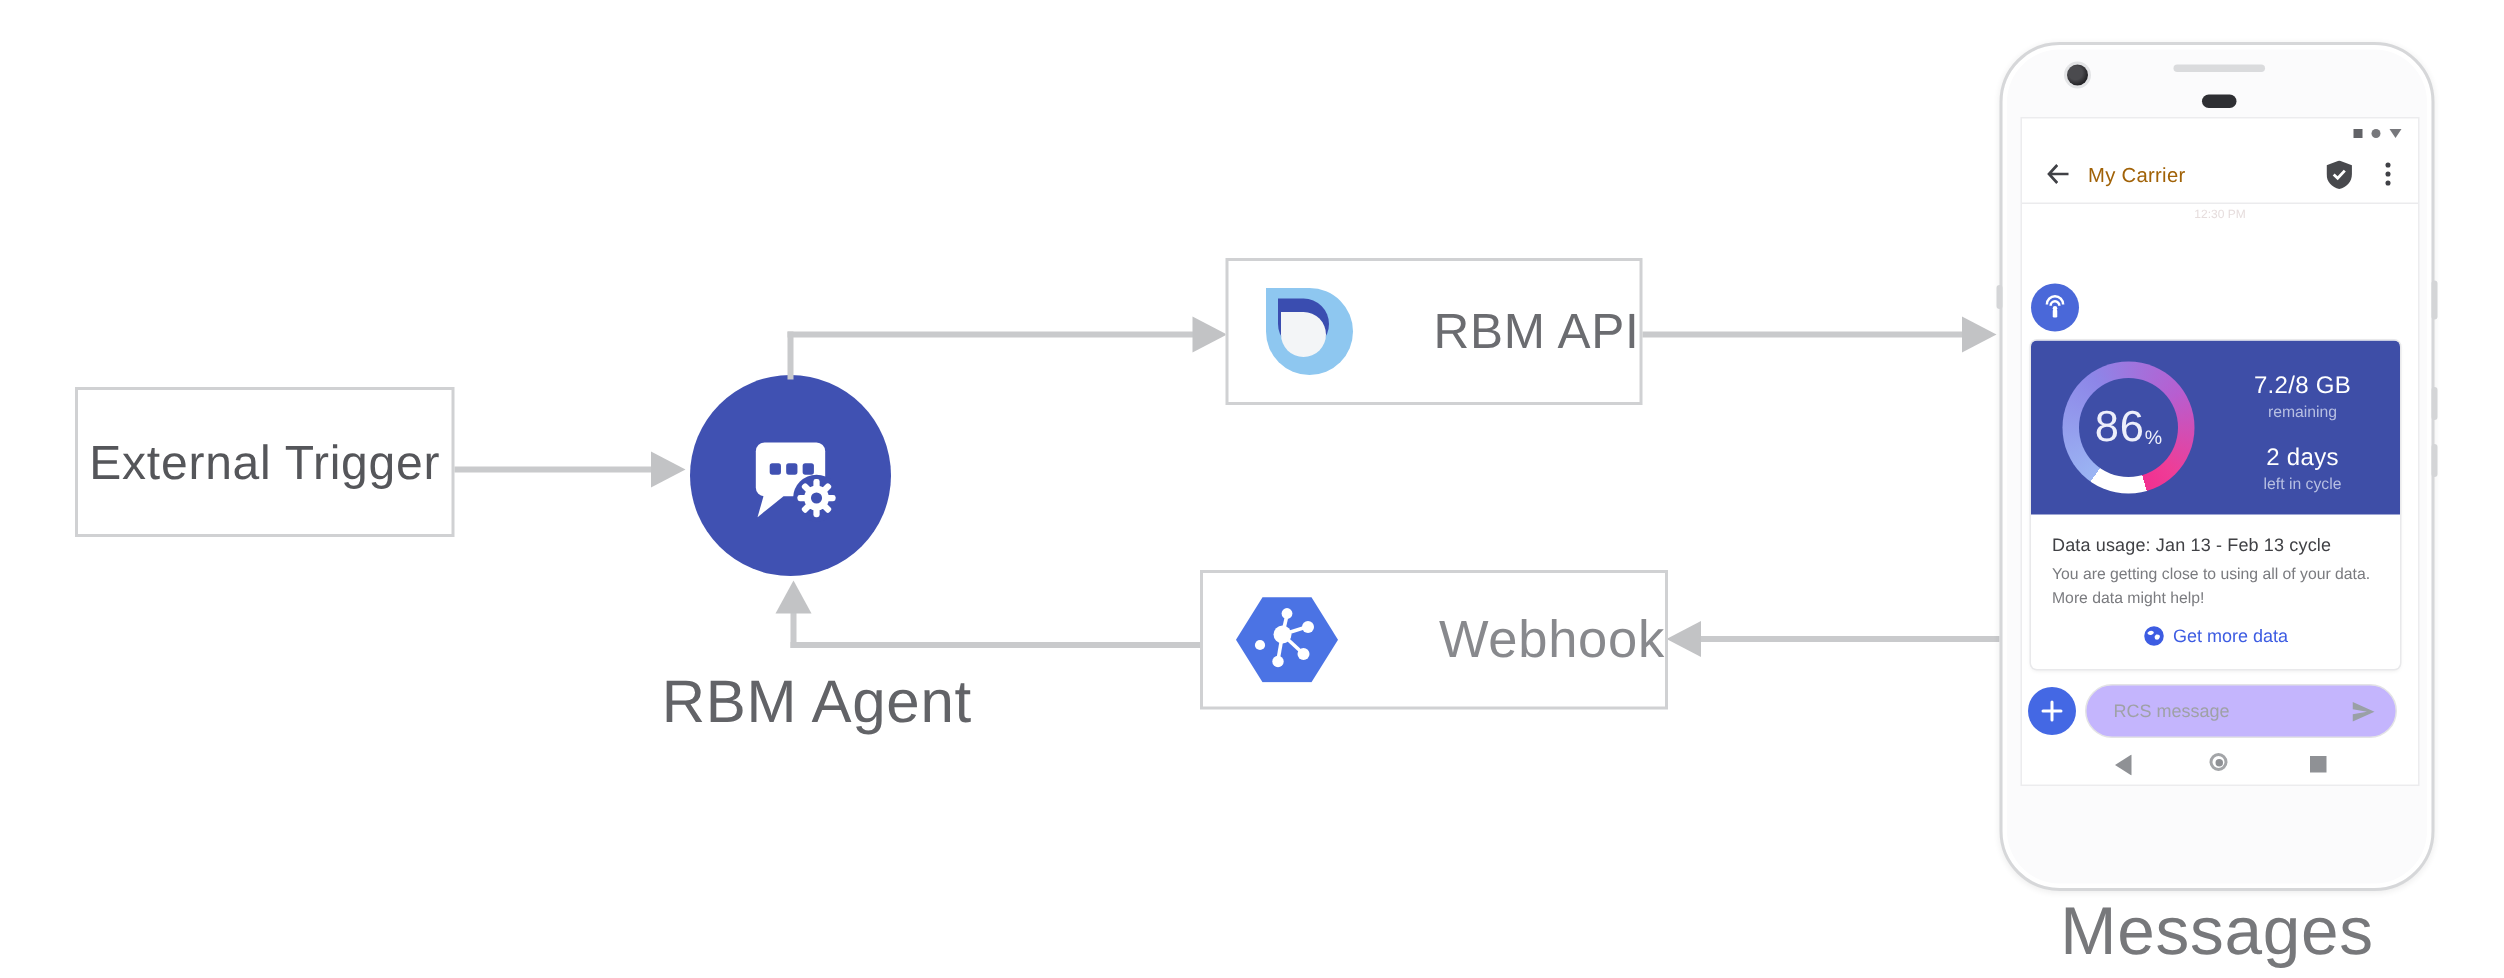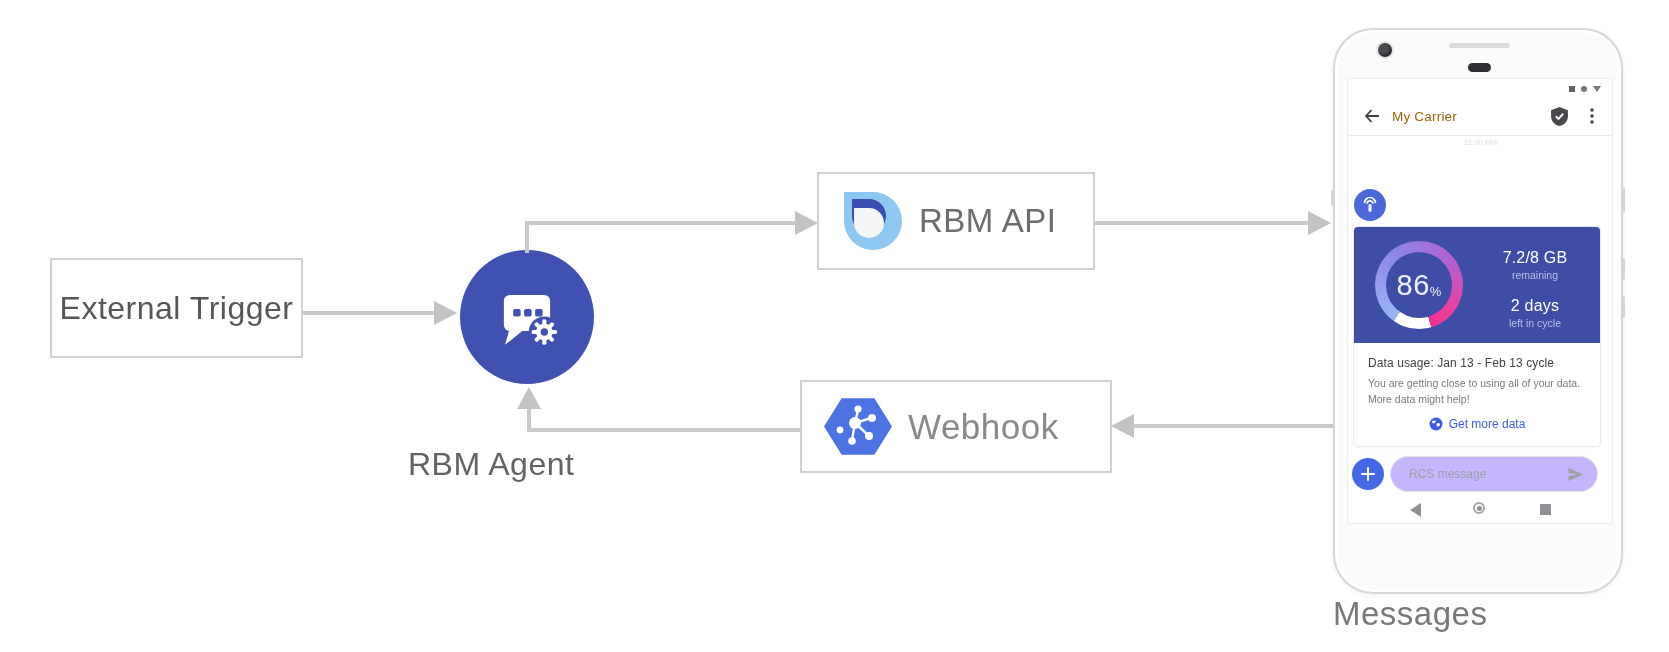--- a/index.html
+++ b/index.html
@@ -1,20 +1,20 @@
 <!DOCTYPE html>
 <html><head>
 <meta charset="utf-8">
 <style>
   html,body{margin:0;padding:0;background:#fff;}
   #stage{position:relative;width:1669px;height:652px;background:#fff;overflow:hidden;
          font-family:"Liberation Sans","DejaVu Sans",sans-serif;}
   .abs{position:absolute;}
   
-  .dbox{position:absolute;border:2px solid #d0d1d3;background:#fff;display:flex;align-items:center;box-sizing:border-box;}
+  .dbox{position:absolute;border:2px solid #d0d1d3;background:#fff;display:flex;align-items:center;box-sizing:border-box;justify-content:space-between;}
   .dlabel{color:#55565a;letter-spacing:.5px;white-space:nowrap;}
   .line{position:absolute;background:#c9cacc;}
   .ah-r{position:absolute;width:0;height:0;border-top:12px solid transparent;border-bottom:12px solid transparent;border-left:23px solid #c2c3c5;}
   .ah-l{position:absolute;width:0;height:0;border-top:12px solid transparent;border-bottom:12px solid transparent;border-right:23px solid #c2c3c5;}
   .ah-u{position:absolute;width:0;height:0;border-left:12px solid transparent;border-right:12px solid transparent;border-bottom:22px solid #c2c3c5;}
   .agent-circle{position:absolute;left:460px;top:250px;width:134px;height:134px;border-radius:50%;
                 background:#4051b2;display:flex;align-items:center;justify-content:center;}
   
   .drop{border-radius:0 50% 50% 50%;}
   
@@ -59,22 +59,22 @@
   .plusbtn{position:absolute;left:4px;top:379px;width:32px;height:32px;border-radius:50%;background:#4468e4;
            display:flex;align-items:center;justify-content:center;}
   .plusbtn .pb-h{position:absolute;width:14px;height:2.2px;background:#fff;border-radius:1px;}
   .plusbtn .pb-v{position:absolute;width:2.2px;height:14px;background:#fff;border-radius:1px;}
   .pill{position:absolute;left:42px;top:377px;width:208px;height:36px;border-radius:18px;border:1.5px solid #e3e3e5;
         background:#c4b5fd;box-sizing:border-box;display:flex;align-items:center;}
   .pill input{border:none;outline:none;background:transparent;flex:1;margin-left:16px;font-size:12px;
               font-family:inherit;color:#3c3d41;}
   .pill input::placeholder{color:#9fa1a6;}
   .navrow{position:absolute;top:420px;left:0;width:100%;height:24px;}
-  .caption{position:absolute;left:1333px;top:595px;width:290px;text-align:left;
-           font-size:33px;color:#77787b;letter-spacing:.5px;}
+  .caption{position:absolute;left:1333px;top:595px;width:290px;text-align:center;
+           font-size:45px;color:#77787b;letter-spacing:.5px;}
 </style>
 </head>
 <body>
 
 <div id="stage">
 
   <div class="dbox" style="left:50px;top:258px;width:253px;height:100px;justify-content:center;">
     <span class="dlabel" style="font-size:32px;">External Trigger</span>
   </div>
 
@@ -92,21 +92,21 @@
       <g fill="#ffffff">
         <rect x="45.2" y="34" width="3.6" height="22" rx="1.4"></rect>
         <rect x="36" y="43.2" width="22" height="3.6" rx="1.4"></rect>
         <rect x="45.2" y="34" width="3.6" height="22" rx="1.4" transform="rotate(45 47 45)"></rect>
         <rect x="45.2" y="34" width="3.6" height="22" rx="1.4" transform="rotate(-45 47 45)"></rect>
         <circle cx="47" cy="45" r="7.2"></circle>
       </g>
       <circle cx="47" cy="45" r="3.2" fill="#4051b2"></circle>
     </svg>
   </div>
-  <div class="abs dlabel" style="left:408px;top:446px;width:240px;text-align:left;font-size:32px;color:#626367;">RBM Agent</div>
+  <div class="abs dlabel" style="left:408px;top:446px;width:240px;text-align:right;font-size:40px;color:#626367;">RBM Agent</div>
 
   <div class="line" style="left:525px;top:221px;width:4px;height:32px;"></div>
   <div class="line" style="left:525px;top:221px;width:271px;height:4px;"></div>
   <div class="ah-r" style="left:795px;top:211px;"></div>
 
   <div class="dbox" style="left:817px;top:172px;width:278px;height:98px;padding-left:24px;">
     <div style="position:relative;width:60px;height:60px;">
       <div class="drop" style="position:absolute;left:1px;top:1px;width:58px;height:58px;background:#8ec7f0;"></div>
       <div class="drop" style="position:absolute;left:9px;top:8px;width:34px;height:34px;background:#3a4db0;"></div>
       <div class="drop" style="position:absolute;left:11px;top:17px;width:30px;height:30px;background:#f3f5f7;"></div>

